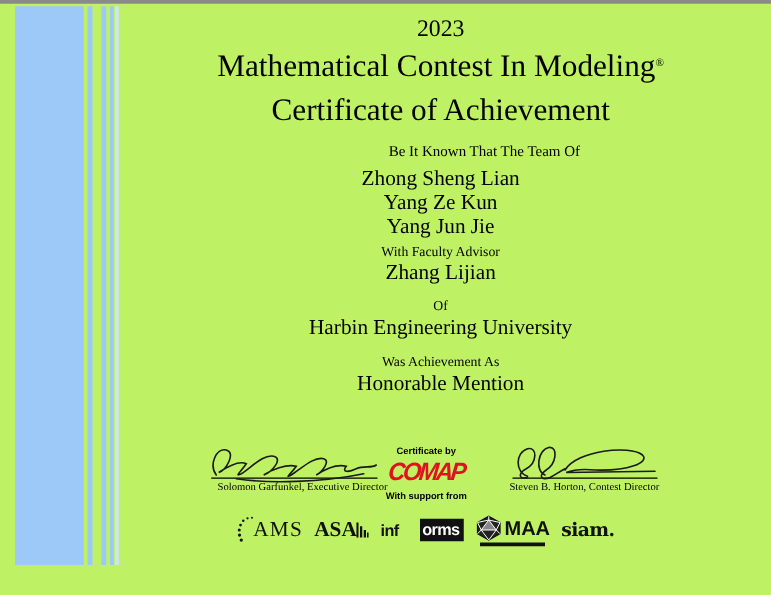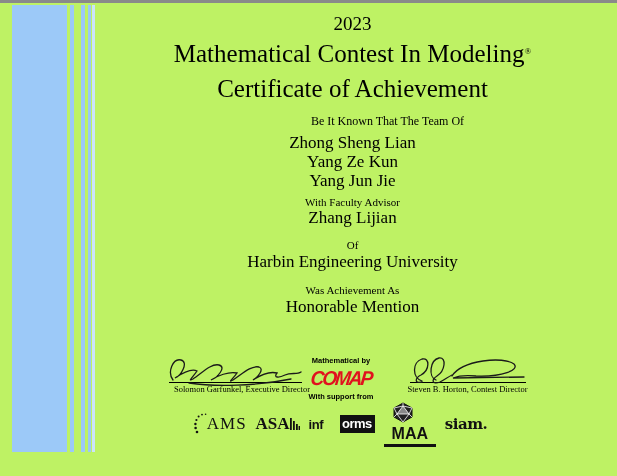--- a/index.html
+++ b/index.html
@@ -66,21 +66,21 @@
   .logos-row{
     position:absolute;left:190px;top:409px;width:300px;height:30px;
     display:flex;align-items:center;justify-content:center;gap:9px;
   }
   .logo{display:flex;align-items:center;color:#111;}
   .ams-text{font-family:"Liberation Serif",serif;font-size:17px;letter-spacing:1px;}
   .asa-text{font-family:"Liberation Serif",serif;font-size:17px;font-weight:bold;letter-spacing:0;}
   .informs{font-family:"Liberation Sans",sans-serif;font-weight:bold;font-size:13px;letter-spacing:-0.5px;}
   .informs .boxed{background:#111;color:#fff;padding:1px 3px 2px 2px;margin-left:17px;}
   .maa{flex-direction:column;align-items:center;gap:0;}
-  .maa-top{display:flex;align-items:flex-start;gap:2px;flex-direction:column;}
+  .maa-top{display:flex;align-items:flex-end;gap:2px;}
   .maa-text{font-family:"Liberation Sans",sans-serif;font-weight:bold;font-size:16px;letter-spacing:0;}
   .maa-bar{width:52px;height:3px;background:#111;margin-top:1px;}
   .siam-text{font-family:"DejaVu Serif",serif;font-weight:bold;font-size:15px;letter-spacing:-0.5px;}
 </style>
 </head>
 <body>
 
 <div class="page">
 
   <div class="top-bar"></div>
@@ -116,21 +116,21 @@
       <g fill="none" stroke="#1a1a1a" stroke-width="1.3" stroke-linecap="round">
         <path d="M8,30 C2,22 8,8 16,10 C24,12 16,26 10,28 C16,24 26,18 32,21 C28,27 22,32 28,29 C36,24 46,13 54,15 C62,17 52,28 46,30 C52,26 64,21 72,23 C68,29 62,33 68,30 C76,25 86,15 94,17 C100,19 92,28 88,30 C94,26 104,21 112,23 C108,28 114,28 120,25 C126,22 132,25 136,22"></path>
         <path d="M24,33 C50,37 92,36 126,29"></path>
       </g>
     </svg>
     <div class="sig-rule sig-rule-left"></div>
     <div class="sig-caption">Solomon Garfunkel, Executive Director</div>
   </div>
 
   <div class="comap-block">
-    <div class="tiny-bold">Mathematical by</div>
+    <div class="tiny-bold">Certificate by</div>
     <div class="comap-logo">COMAP</div>
     <div class="tiny-bold">With support from</div>
   </div>
 
   <div class="sig-block sig-right">
     <svg class="sig-svg" width="124" height="38" viewBox="0 0 124 38">
       <g fill="none" stroke="#1a1a1a" stroke-width="1.3" stroke-linecap="round">
         <path d="M16,31 C6,28 6,12 16,9 C24,7 24,20 15,25 C9,28 8,34 16,32"></path>
         <path d="M30,30 C22,27 24,10 33,8 C41,7 39,21 31,26 C25,30 26,35 34,32 C38,30 42,27 46,25"></path>
         <path d="M46,26 C56,10 98,6 108,14 C114,20 96,27 70,26 C60,25 52,26 47,28 L118,27"></path>

